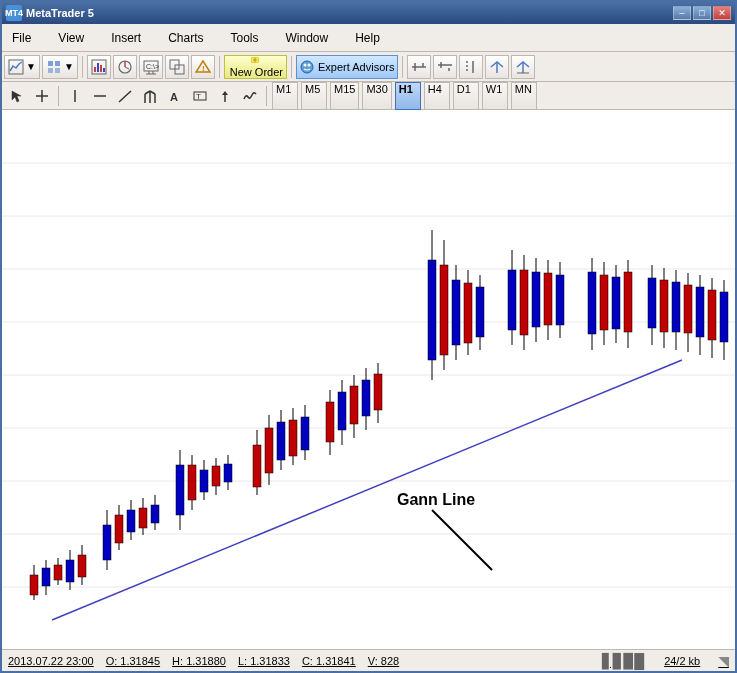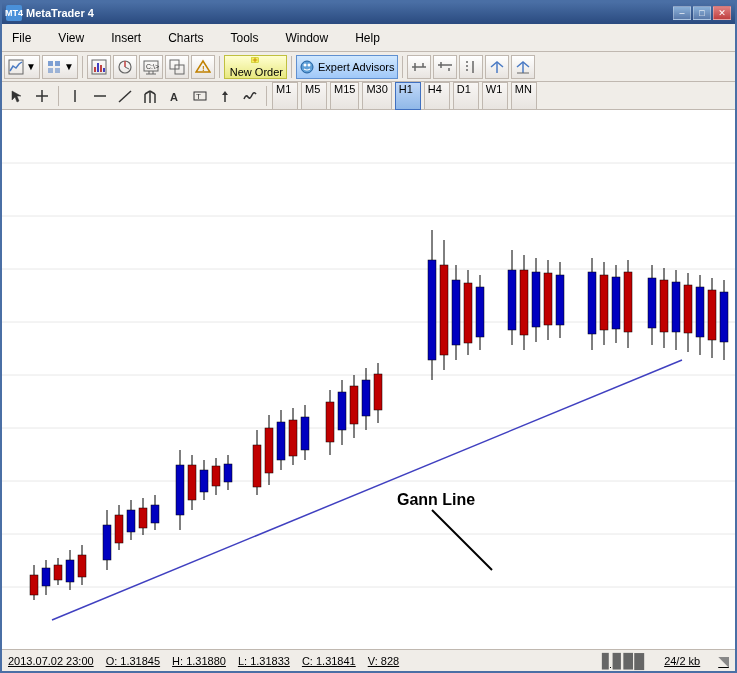--- a/index.html
+++ b/index.html
@@ -90,21 +90,21 @@
     .tb2-separator { width: 1px; height: 20px; background: #c0b8b0; margin: 0 2px; }
     .timeframe-btn {
       height: 28px;
       min-width: 26px;
       border: 1px solid #c0b8b0;
       background: linear-gradient(to bottom, #f8f6f4, #e8e4e0);
       cursor: pointer;
       font-size: 11px;
       padding: 0 3px;
     }
-    .timeframe-btn.active { background: linear-gradient(to bottom, #c0d8f8, #90b8e8); border-color: #4070c0; font-weight: normal; }
+    .timeframe-btn.active { background: linear-gradient(to bottom, #c0d8f8, #90b8e8); border-color: #4070c0; font-weight: bold; }
 
     
     #chart-container {
       position: relative;
       background: white;
       flex: 1;
       overflow: hidden;
     }
     #chart-svg { width: 100%; height: 100%; }
 
@@ -147,21 +147,21 @@
     }
   </style>
 </head>
 <body>
 
 <div id="main-window">
 
   <div id="title-bar">
     <div id="title-bar-left">
       <div id="title-bar-icon">MT4</div>
-      <span>MetaTrader 4</span>
+      <span>MetaTrader 5</span>
     </div>
     <div id="title-bar-controls">
       <div class="title-btn">–</div>
       <div class="title-btn">□</div>
       <div class="title-btn close">✕</div>
     </div>
   </div>
 
   <div id="menu-bar">
     <div class="menu-item">File</div>
@@ -509,21 +509,21 @@
           <line x1="710" y1="168" x2="710" y2="248" stroke="#000" stroke-width="1"></line>
           <rect x="706" y="180" width="8" height="50" fill="#c00000" stroke="#000" stroke-width="0.5"></rect>
           <line x1="722" y1="170" x2="722" y2="250" stroke="#000" stroke-width="1"></line>
           <rect x="718" y="182" width="8" height="50" fill="#0000c0" stroke="#000" stroke-width="0.5"></rect>
         </g>
 
       </svg>
     </div>
 
     <div id="status-bar">
-      <span class="status-item">2013.07.02 23:00</span>
+      <span class="status-item">2013.07.22 23:00</span>
       <span class="status-item">O: 1.31845</span>
       <span class="status-item">H: 1.31880</span>
       <span class="status-item">L: 1.31833</span>
       <span class="status-item">C: 1.31841</span>
       <span class="status-item">V: 828</span>
       <span style="flex:1"></span>
 
       <span style="font-size:14px; color:#666; margin-right:8px;">▋▊▉█</span>
       <span class="status-item">24/2 kb</span>
 

